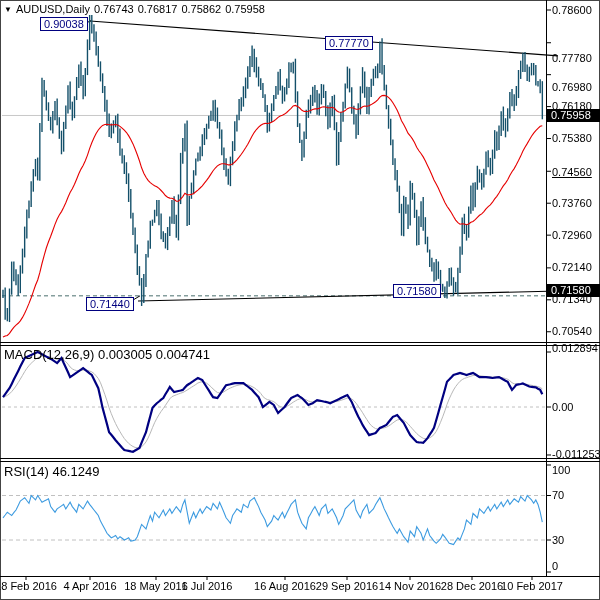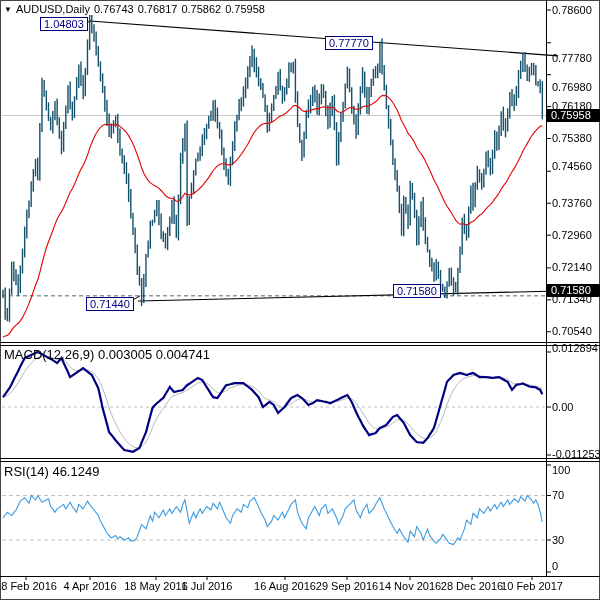--- a/index.html
+++ b/index.html
@@ -330,21 +330,21 @@
   <div class="panel-label" style="left:4px;top:347px;">MACD(12,26,9) 0.003005 0.004741</div>
   <div class="panel-label" style="left:4px;top:464px;">RSI(14) 46.1249</div>
 
 
   <div id="priceTicks">
       <div class="tick ytick" style="top: 3.5px;">0.78600</div>
       <div class="tick ytick" style="top: 52px;">0.77780</div>
       <div class="tick ytick" style="top: 81px;">0.76980</div>
       <div class="tick ytick" style="top: 100.107px;">0.76180</div>
       <div class="tick ytick" style="top: 132.043px;">0.75380</div>
-      <div class="tick ytick" style="top: 160px;">0.74560</div>
+      <div class="tick ytick" style="top: 166px; text-decoration: underline;">0.74560</div>
       <div class="tick ytick" style="top: 196.714px;">0.73760</div>
       <div class="tick ytick" style="top: 228.65px;">0.72960</div>
       <div class="tick ytick" style="top: 261.384px;">0.72140</div>
       <div class="tick ytick" style="top: 293.32px;">0.71340</div>
       <div class="tick ytick" style="top: 325.256px;">0.70540</div>
     </div>
   <div id="macdTicks">
       <div class="tick ytick" style="top: 342px; text-align: center;">0.012894</div>
       <div class="tick ytick" style="top: 400.5px;">0.00</div>
       <div class="tick ytick" style="top: 448.494px;">-0.011253</div>
@@ -360,21 +360,21 @@
       <div class="tick dtick" style="left: 90px;">4 Apr 2016</div>
       <div class="tick dtick" style="left: 156px; text-align: right;">18 May 2016</div>
       <div class="tick dtick" style="left: 207px;">1 Jul 2016</div>
       <div class="tick dtick" style="left: 285px;">16 Aug 2016</div>
       <div class="tick dtick" style="left: 347px;">29 Sep 2016</div>
       <div class="tick dtick" style="left: 410px;">14 Nov 2016</div>
       <div class="tick dtick" style="left: 472px;">28 Dec 2016</div>
       <div class="tick dtick" style="left: 532px;">10 Feb 2017</div>
     </div>
   <div id="levelBoxes">
-      <div class="level-box" style="left: 40px; top: 16.7784px;">1.04803</div>
+      <div class="level-box" style="left: 40px; top: 16.7784px;">0.90038</div>
       <div class="level-box" style="left: 325px; top: 36.1337px;">0.77770</div>
       <div class="level-box" style="left: 86px; top: 296.828px;">0.71440</div>
       <div class="level-box" style="left: 393px; top: 284.24px;">0.71580</div>
     </div>
 
   <div id="curPriceBox" class="axis-box" style="top: 108.969px;">0.75958</div>
   <div id="supportBox" class="axis-box" style="top: 283.74px;">0.71580</div>
 </div>
 
 </body></html>

